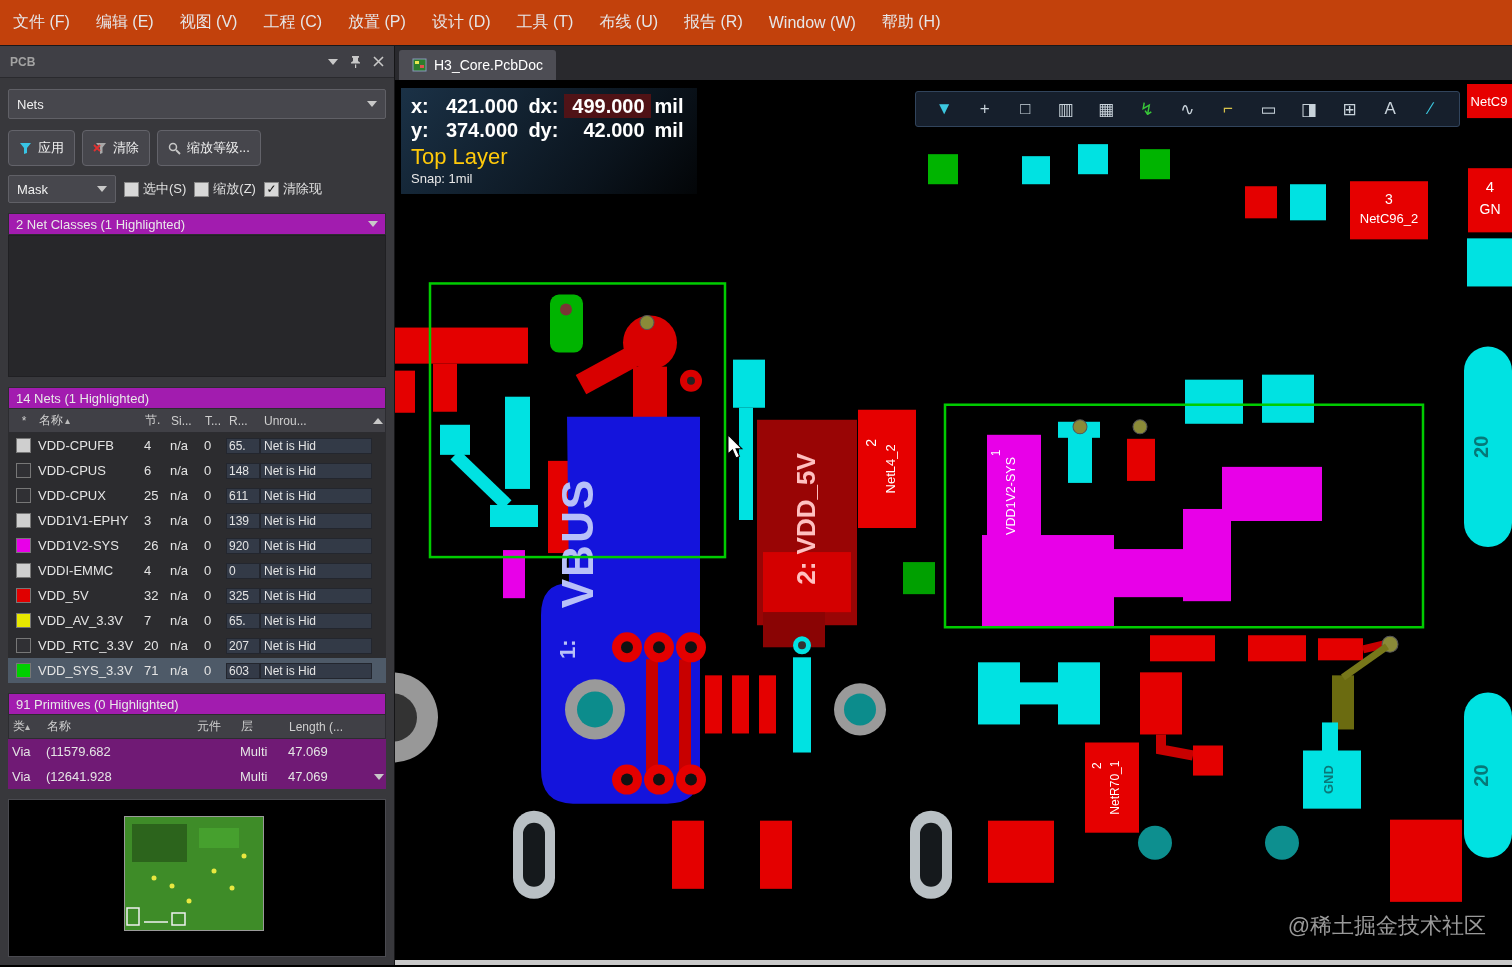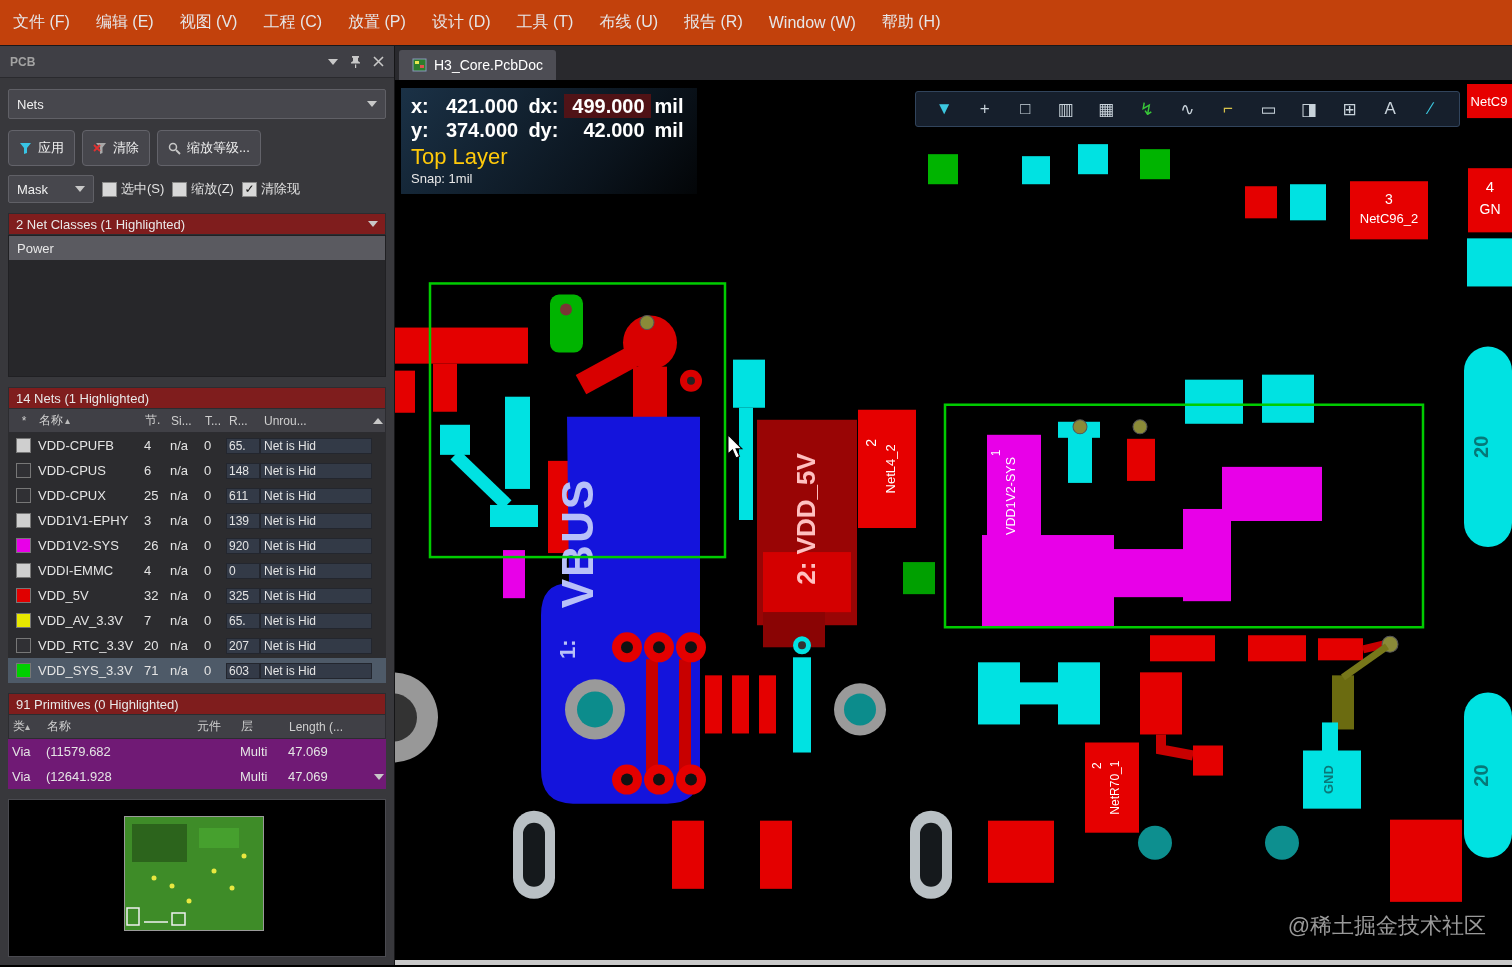--- a/index.html
+++ b/index.html
@@ -21,26 +21,26 @@
   .tri-up{width:0;height:0;border-left:5px solid transparent;border-right:5px solid transparent;border-bottom:6px solid #c8c8c8;display:inline-block}
 
   .selectbox{height:30px;background:#47474d;border:1px solid #606066;border-radius:2px;display:flex;align-items:center;padding:0 8px;color:#f0f0f0;cursor:pointer}
   .selectbox .lbl{flex:1}
   .nets-select{margin:11px 8px 0 8px}
 
   .btn-row{display:flex;gap:7px;margin:11px 8px 0 8px}
   .pbtn{height:36px;background:#46464c;border:1px solid #63636a;border-radius:4px;display:flex;align-items:center;gap:6px;padding:0 10px;color:#f0f0f0;cursor:pointer;white-space:nowrap}
 
   .mask-row{display:flex;align-items:center;gap:8px;margin:9px 8px 0 8px}
-  .mask-select{width:86px;height:28px}
+  .mask-select{width:108px;height:28px}
   .chk{width:15px;height:15px;background:#d8d8d8;border:1px solid #888;display:inline-flex;align-items:center;justify-content:center;font-size:12px;color:#111;cursor:pointer;flex:none}
   .chk-lab{color:#e2e2e2;white-space:nowrap;overflow:hidden}
   .chk-group{display:flex;align-items:center;gap:4px;min-width:0}
 
-  .section-header{height:22px;background:#7f1d1d;border:1px solid #2c2c30;display:flex;align-items:center;padding:0 7px;color:#e8e8e8;font-size:13px;margin:10px 8px 0 8px}
+  .section-header{height:22px;background:#a21caf;border:1px solid #2c2c30;display:flex;align-items:center;padding:0 7px;color:#e8e8e8;font-size:13px;margin:10px 8px 0 8px}
   .section-header .sp{flex:1}
 
   .class-list{margin:0 8px;background:#27272a;border:1px solid #202023;height:142px}
   .class-item{height:24px;display:flex;align-items:center;padding:0 8px;color:#e8e8e8;cursor:pointer}
   .class-item.sel{background:#5a5a60}
 
   .table-head{display:flex;align-items:center;height:24px;background:#404046;border:1px solid #2c2c30;border-top:none;margin:0 8px;color:#cfcfcf;font-size:12px}
   .net-row{display:flex;align-items:center;height:25px;margin:0 8px;background:#2c2c2f;color:#e4e4e4;cursor:pointer}
   .net-row.sel{background:#4e5a68}
   .c-check{width:30px;display:flex;justify-content:center}
@@ -169,23 +169,20 @@
         <span class="chk-lab">清除现</span>
       </span>
     </div>
 
     <div class="section-header">
       <span>2 Net Classes (1 Highlighted)</span>
         <span class="sp"></span>
       <span class="tri-down"></span>
     </div>
     <div class="class-list">
-      <div class="class-item sel">
-          <span>Power</span>
-        </div>
     </div>
 
     <div class="section-header">
       <span>14 Nets (1 Highlighted)</span>
     </div>
     <div class="table-head">
       <span class="c-check">*</span>
       <span class="c-name">
           <span>名称</span>
           <span class="sort">▴</span>

